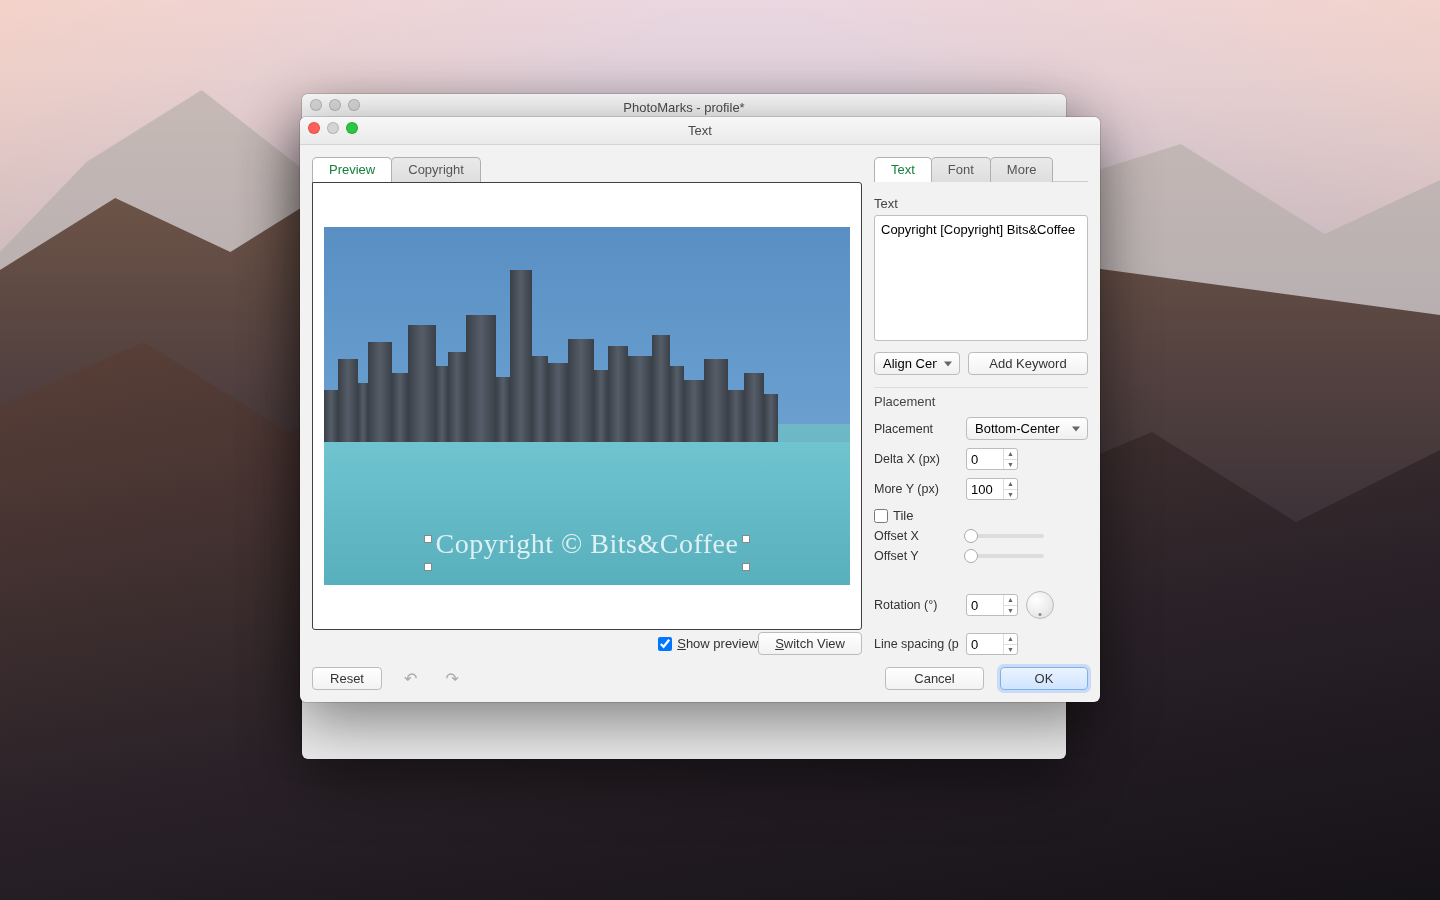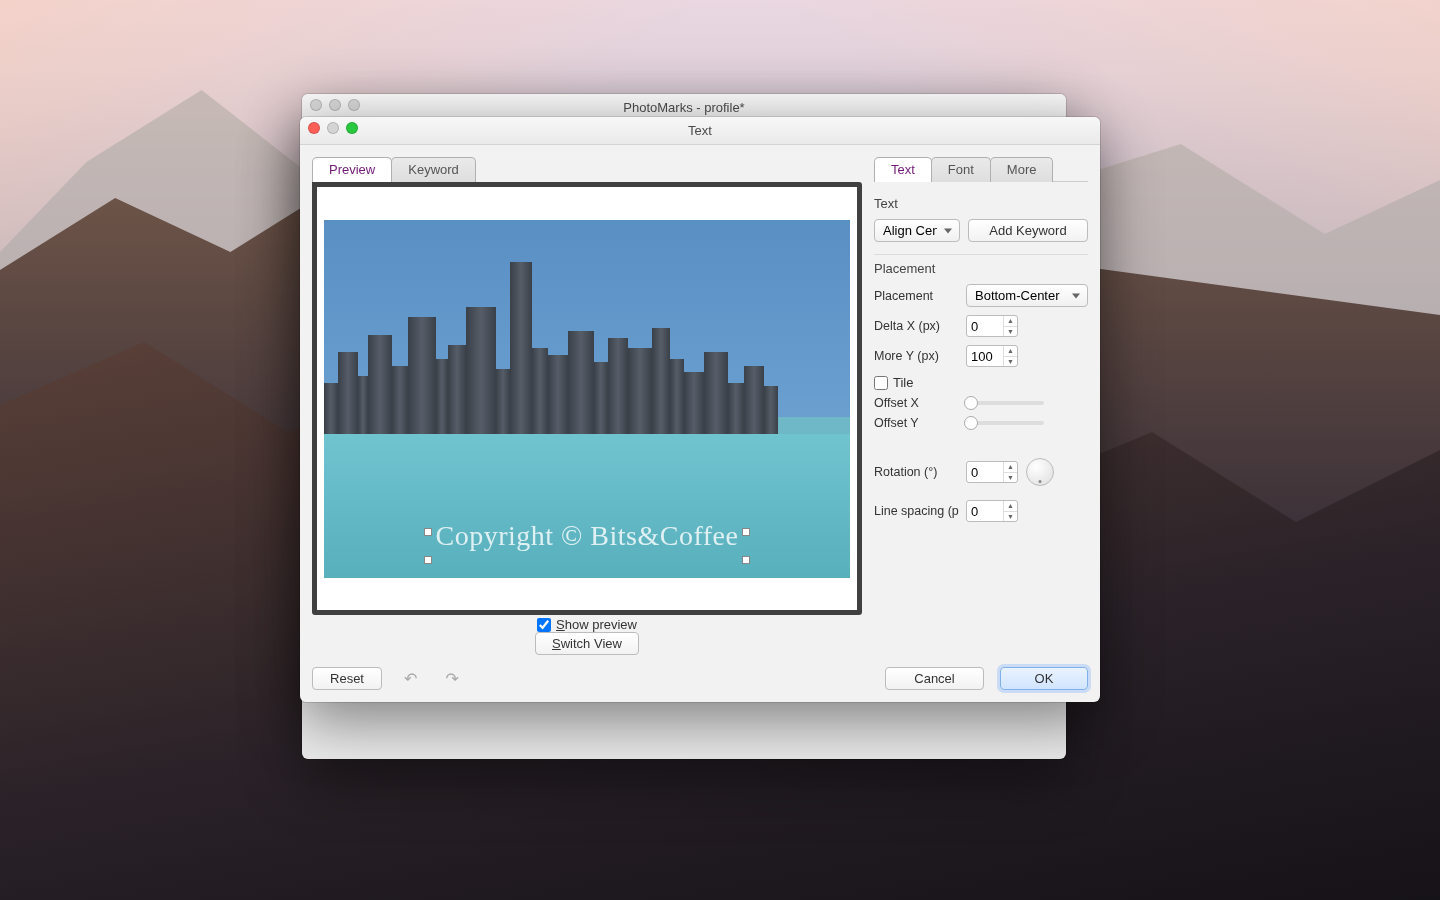--- a/index.html
+++ b/index.html
@@ -73,25 +73,25 @@
   font-size: 13px;
   border: 1px solid #b0b0b0;
   background: linear-gradient(#fafafa,#ececec);
   border-bottom: none;
   border-radius: 5px 5px 0 0;
   margin-right: -1px;
   color: #555;
   cursor: pointer;
   position: relative;
 }
-.tab.active { background: #fff; color: #701a75; z-index: 2; }
+.tab.active { background: #fff; color: #15803d; z-index: 2; }
 .tab.inactive { background: linear-gradient(#eaeaea,#dedede); }
 
 .preview-frame {
-  border: 5px solid #404040;
+  border: 1px solid #404040;
   background: #fff;
   flex: 1;
   border-radius: 0 3px 3px 3px;
   display: flex;
   align-items: center;
   justify-content: center;
   padding: 4px;
   position: relative;
 }
 .preview-img {
@@ -117,21 +117,21 @@
   left: 50%;
   transform: translateX(-50%);
   font-size: 28px;
   color: rgba(255,255,255,0.8);
   font-family: Georgia, serif;
   white-space: nowrap;
   letter-spacing: 0.5px;
 }
 .handle { position: absolute; width: 8px; height: 8px; background: #fff; border: 1px solid #888; }
 
-.below-preview { display: flex; align-items: center; justify-content: flex-start; margin-top: 2px; flex-direction: column; }
+.below-preview { display: flex; align-items: center; justify-content: flex-end; margin-top: 2px; }
 .chk { display: flex; align-items: center; gap: 5px; }
 input[type=checkbox] { width: 14px; height: 14px; }
 
 .btn {
   padding: 3px 16px;
   font-size: 13px;
   border: 1px solid #bcbcbc;
   border-radius: 4px;
   background: linear-gradient(#ffffff,#f2f2f2);
   cursor: pointer;
@@ -237,21 +237,21 @@
       <div class="tl grn"></div>
     </div>
     <div class="title">Text</div>
   </div>
 
   <div class="dialog-body">
 
     <div class="left-pane">
       <div class="tabbar">
         <div class="tab active">Preview</div>
-        <div class="tab inactive">Keyword</div>
+        <div class="tab inactive">Copyright</div>
       </div>
       <div class="preview-frame">
         <div class="preview-img">
           <div class="skyline">
             <div class="bld" style="width:14px;height:30%"></div>
             <div class="bld" style="width:20px;height:48%"></div>
             <div class="bld" style="width:10px;height:34%"></div>
             <div class="bld" style="width:24px;height:58%"></div>
             <div class="bld" style="width:16px;height:40%"></div>
             <div class="bld" style="width:28px;height:68%"></div>
@@ -292,20 +292,21 @@
     </div>
 
     <div class="right-pane">
       <div class="tabbar">
         <div class="tab active">Text</div>
         <div class="tab inactive">Font</div>
         <div class="tab inactive">More</div>
       </div>
       <div style="border-top:1px solid #ccc; margin-top:-1px; padding-top:8px;">
         <div class="section-label">Text</div>
+        <textarea class="text-input" style="">Copyright [Copyright] Bits&amp;Coffee</textarea>
         <div class="row">
           <div class="combo-wrap" style="flex:1">
             <select class="combo" style="width:100%">
               <option>Align Center</option>
             </select>
           </div>
           <button class="btn" style="flex:1">Add Keyword</button>
         </div>
 
         <div class="divider"></div>

